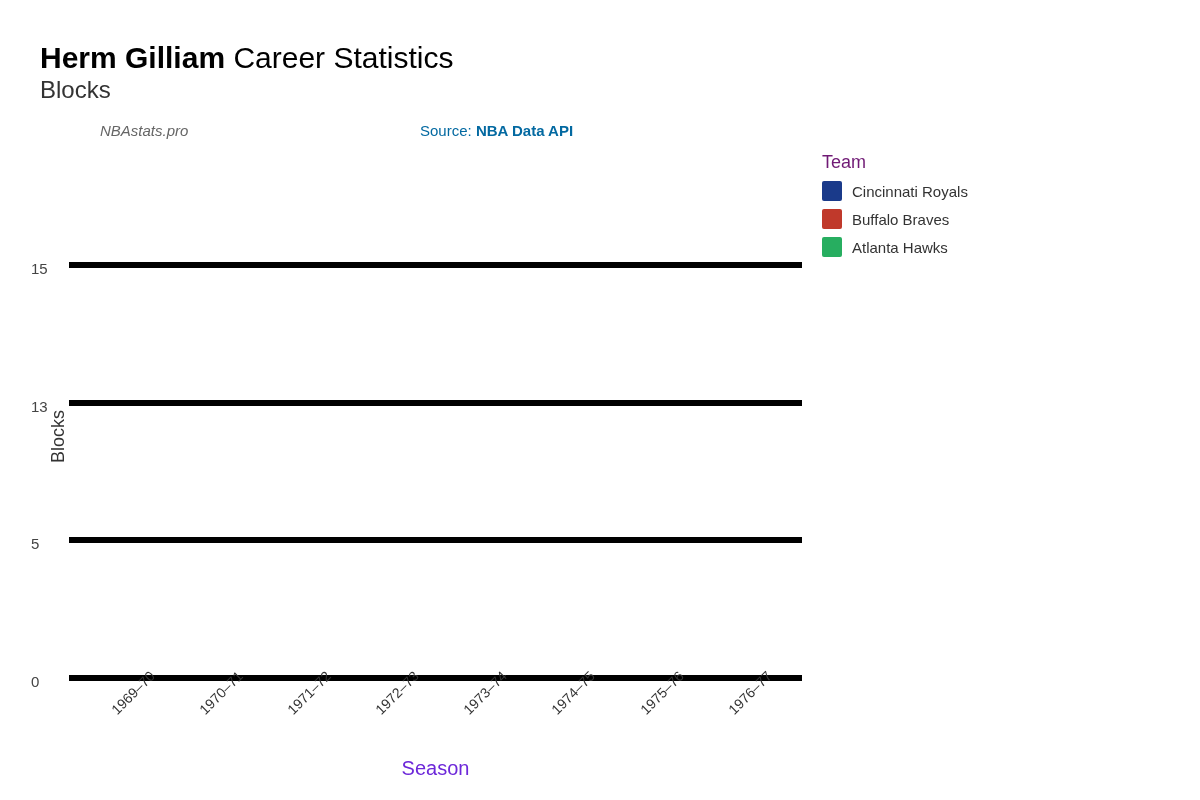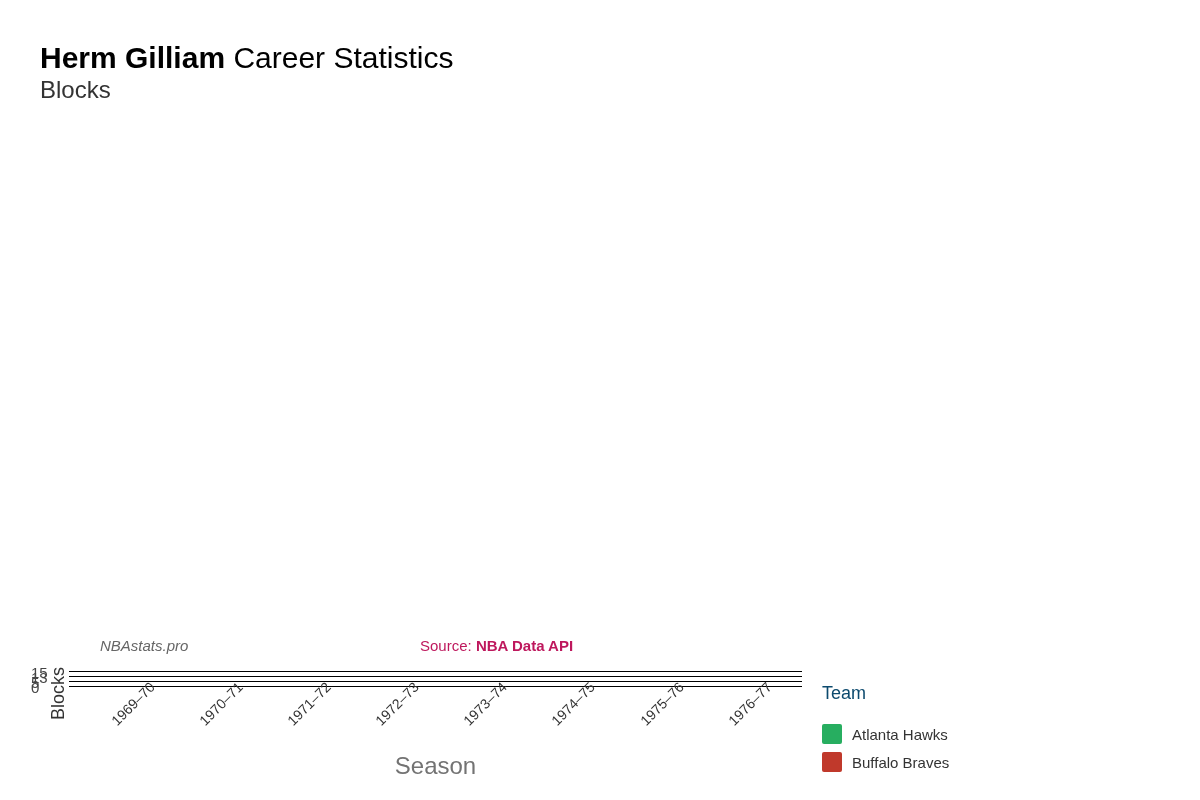--- a/index.html
+++ b/index.html
@@ -33,42 +33,41 @@
     .subtitle {
       font-size: 24px;
       font-weight: 400;
       color: #333;
     }
     .chart-area {
       display: flex;
       flex: 1;
       position: relative;
       margin-top: 10px;
-      align-items: flex-end;
     }
     .chart-main {
       flex: 1;
       display: flex;
       flex-direction: column;
       position: relative;
     }
     .source-watermark {
       position: absolute;
       top: 0px;
       left: 60px;
       font-style: italic;
       color: #666;
       font-size: 15px;
     }
     .source-right {
       position: absolute;
       top: 0px;
       left: 380px;
       font-size: 15px;
-      color: #be185d;
+      color: #0369a1;
     }
     .source-right strong {
       font-weight: 900;
     }
     .graph-wrapper {
       display: flex;
       flex: 1;
       margin-top: 30px;
     }
     .y-axis-label {
@@ -90,21 +89,21 @@
     }
     .grid-and-bars {
       flex: 1;
       position: relative;
     }
     
     .grid-line {
       position: absolute;
       left: 0;
       right: 0;
-      border-top: 1px solid #000000;
+      border-top: 6px solid #000000;
       display: flex;
       align-items: flex-start;
     }
     .grid-label {
       position: absolute;
       left: -38px;
       font-size: 15px;
       color: #444;
       transform: translateY(-50%);
     }
@@ -146,35 +145,35 @@
     .x-label {
       font-size: 14px;
       color: #333;
       transform: rotate(-45deg);
       transform-origin: top center;
       white-space: nowrap;
       margin-top: 8px;
     }
     .x-axis-title {
       text-align: center;
-      font-size: 24px;
-      color: #737373;
-      margin-top: 2px;
+      font-size: 20px;
+      color: #6d28d9;
+      margin-top: 18px;
     }
     
     .legend {
       width: 230px;
       padding-left: 20px;
       padding-top: 30px;
     }
     .legend-title {
       font-size: 18px;
       font-weight: 400;
-      color: #0c4a6e;
-      margin-bottom: 20px;
+      color: #701a75;
+      margin-bottom: 8px;
     }
     .legend-item {
       display: flex;
       align-items: center;
       gap: 10px;
       margin-bottom: 8px;
     }
     .legend-swatch {
       width: 20px;
       height: 20px;
@@ -270,23 +269,27 @@
             </div>
           <div class="x-axis-title">Season</div>
         </div>
       </div>
     </div>
 
     <div class="legend">
       <div class="legend-title">Team</div>
       <div id="legend-items">
           <div class="legend-item">
-            <div class="legend-swatch" style="background-color: rgb(39, 174, 96);"></div>
-            <span class="legend-label">Atlanta Hawks</span>
+            <div class="legend-swatch" style="background-color: rgb(26, 58, 138);"></div>
+            <span class="legend-label">Cincinnati Royals</span>
           </div>
           <div class="legend-item">
             <div class="legend-swatch" style="background-color: rgb(192, 57, 43);"></div>
             <span class="legend-label">Buffalo Braves</span>
           </div>
+          <div class="legend-item">
+            <div class="legend-swatch" style="background-color: rgb(39, 174, 96);"></div>
+            <span class="legend-label">Atlanta Hawks</span>
+          </div>
         </div>
     </div>
   </div>
 </div>
 
 </body></html>

